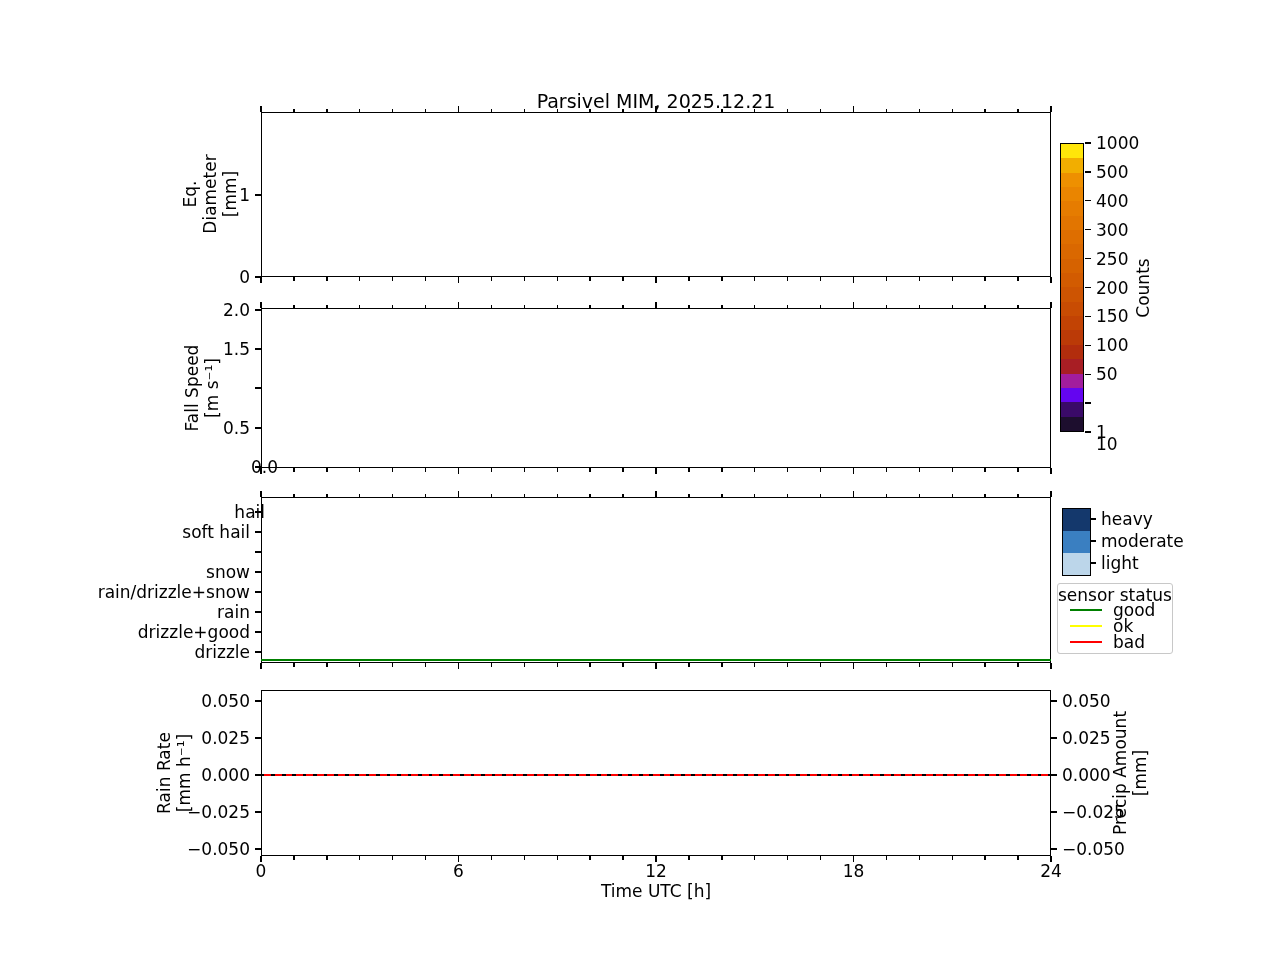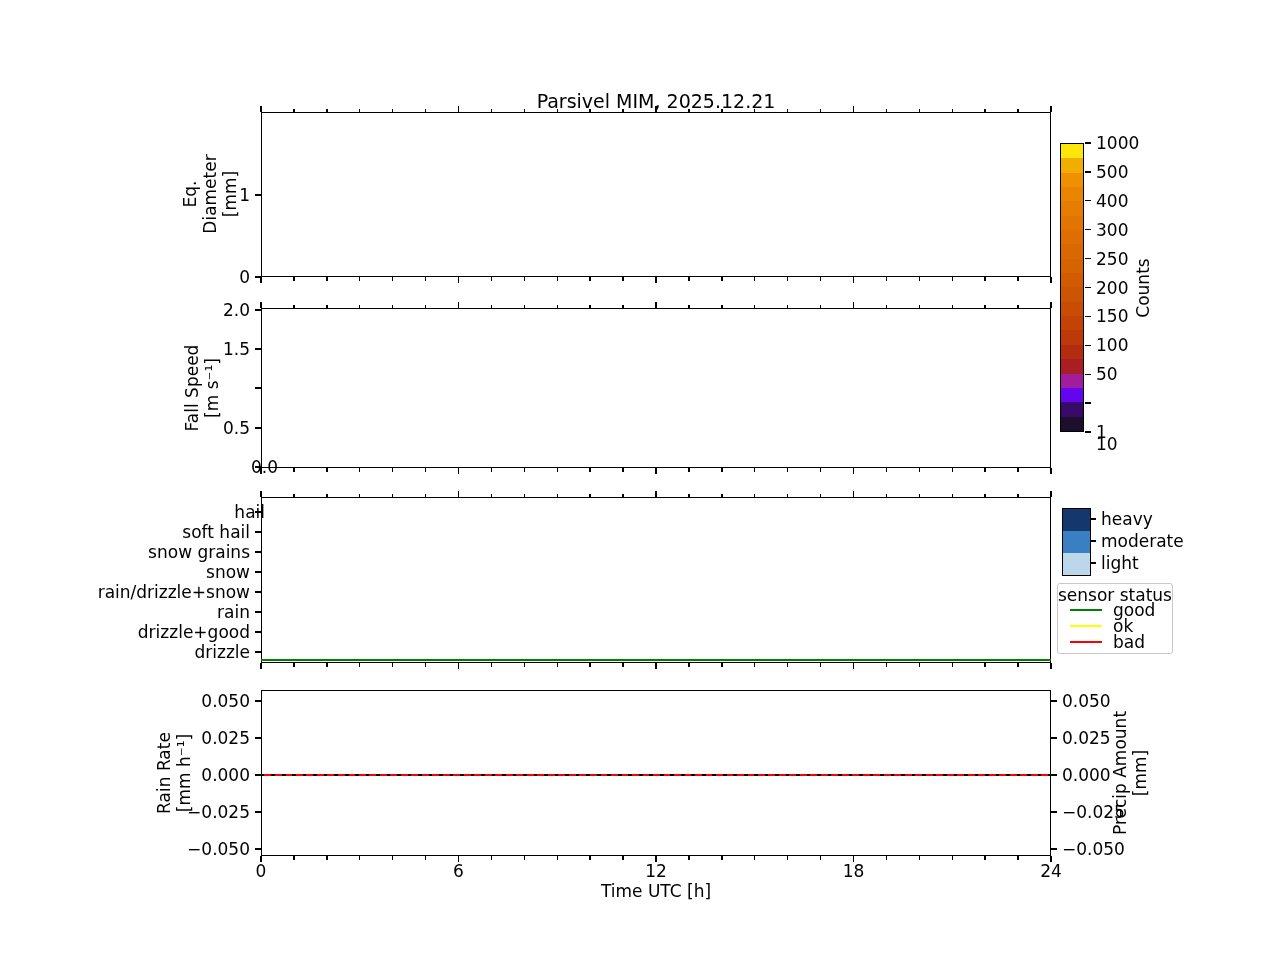--- a/index.html
+++ b/index.html
@@ -257,21 +257,20 @@
     <div class="tk" style="left: 984.467px; top: 493.5px; width: 1.4px; height: 3.5px;"></div>
     <div class="tk" style="left: 1017.38px; top: 663px; width: 1.4px; height: 3.5px;"></div>
     <div class="tk" style="left: 1017.38px; top: 493.5px; width: 1.4px; height: 3.5px;"></div>
     <div class="tk" style="left: 1050.3px; top: 663px; width: 1.4px; height: 6px;"></div>
     <div class="tk" style="left: 1050.3px; top: 491px; width: 1.4px; height: 6px;"></div>
     <div class="tk" style="left: 255px; top: 511.3px; width: 6px; height: 1.4px;"></div>
     <div class="tlabel" style="left: 8px; width: 250px; top: 502px; text-align: right; padding-left: 7px;">hail</div>
     <div class="tk" style="left: 255px; top: 531.3px; width: 6px; height: 1.4px;"></div>
     <div class="tlabel" style="left: 0px; width: 250px; top: 522px; text-align: right;">soft hail</div>
     <div class="tk" style="left: 255px; top: 551.3px; width: 6px; height: 1.4px;"></div>
-    <div class="tlabel" style="left: 0px; width: 250px; top: 542px; text-align: right;">snow grains</div>
     <div class="tk" style="left: 255px; top: 571.3px; width: 6px; height: 1.4px;"></div>
     <div class="tlabel" style="left: 0px; width: 250px; top: 562px; text-align: right;">snow</div>
     <div class="tk" style="left: 255px; top: 591.3px; width: 6px; height: 1.4px;"></div>
     <div class="tlabel" style="left: 0px; width: 250px; top: 582px; text-align: right;">rain/drizzle+snow</div>
     <div class="tk" style="left: 255px; top: 611.3px; width: 6px; height: 1.4px;"></div>
     <div class="tlabel" style="left: 0px; width: 250px; top: 602px; text-align: right;">rain</div>
     <div class="tk" style="left: 255px; top: 631.3px; width: 6px; height: 1.4px;"></div>
     <div class="tlabel" style="left: 0px; width: 250px; top: 622px; text-align: right;">drizzle+good</div>
     <div class="tk" style="left: 255px; top: 651.3px; width: 6px; height: 1.4px;"></div>
     <div class="tlabel" style="left: 0px; width: 250px; top: 642px; text-align: right;">drizzle</div>

